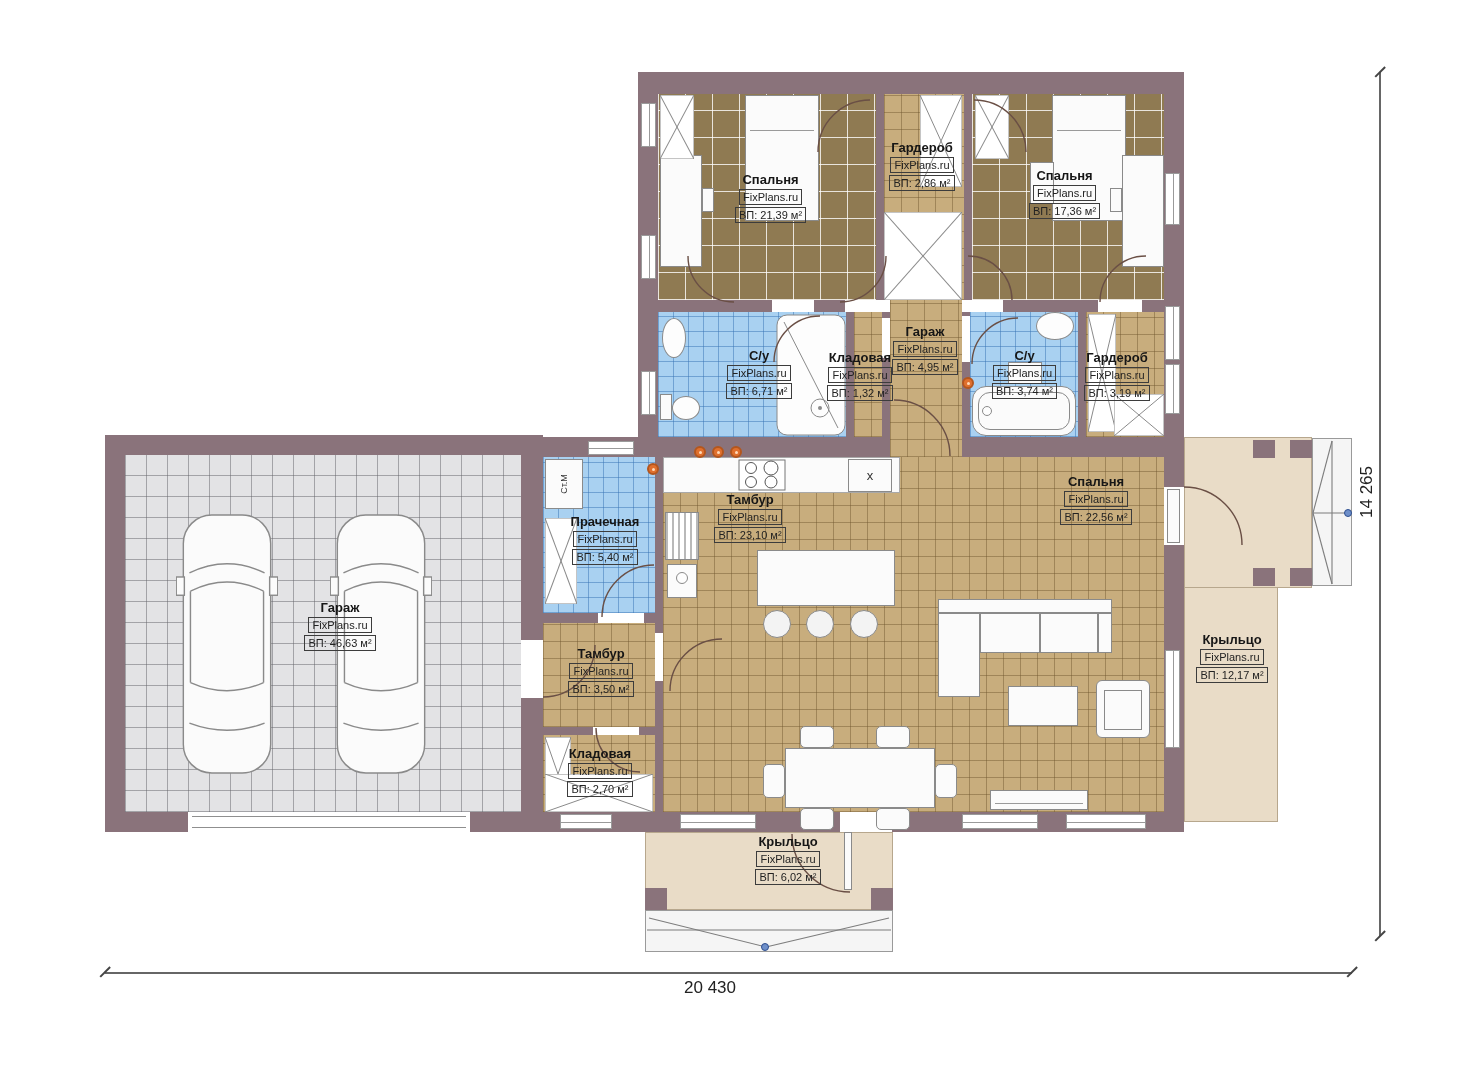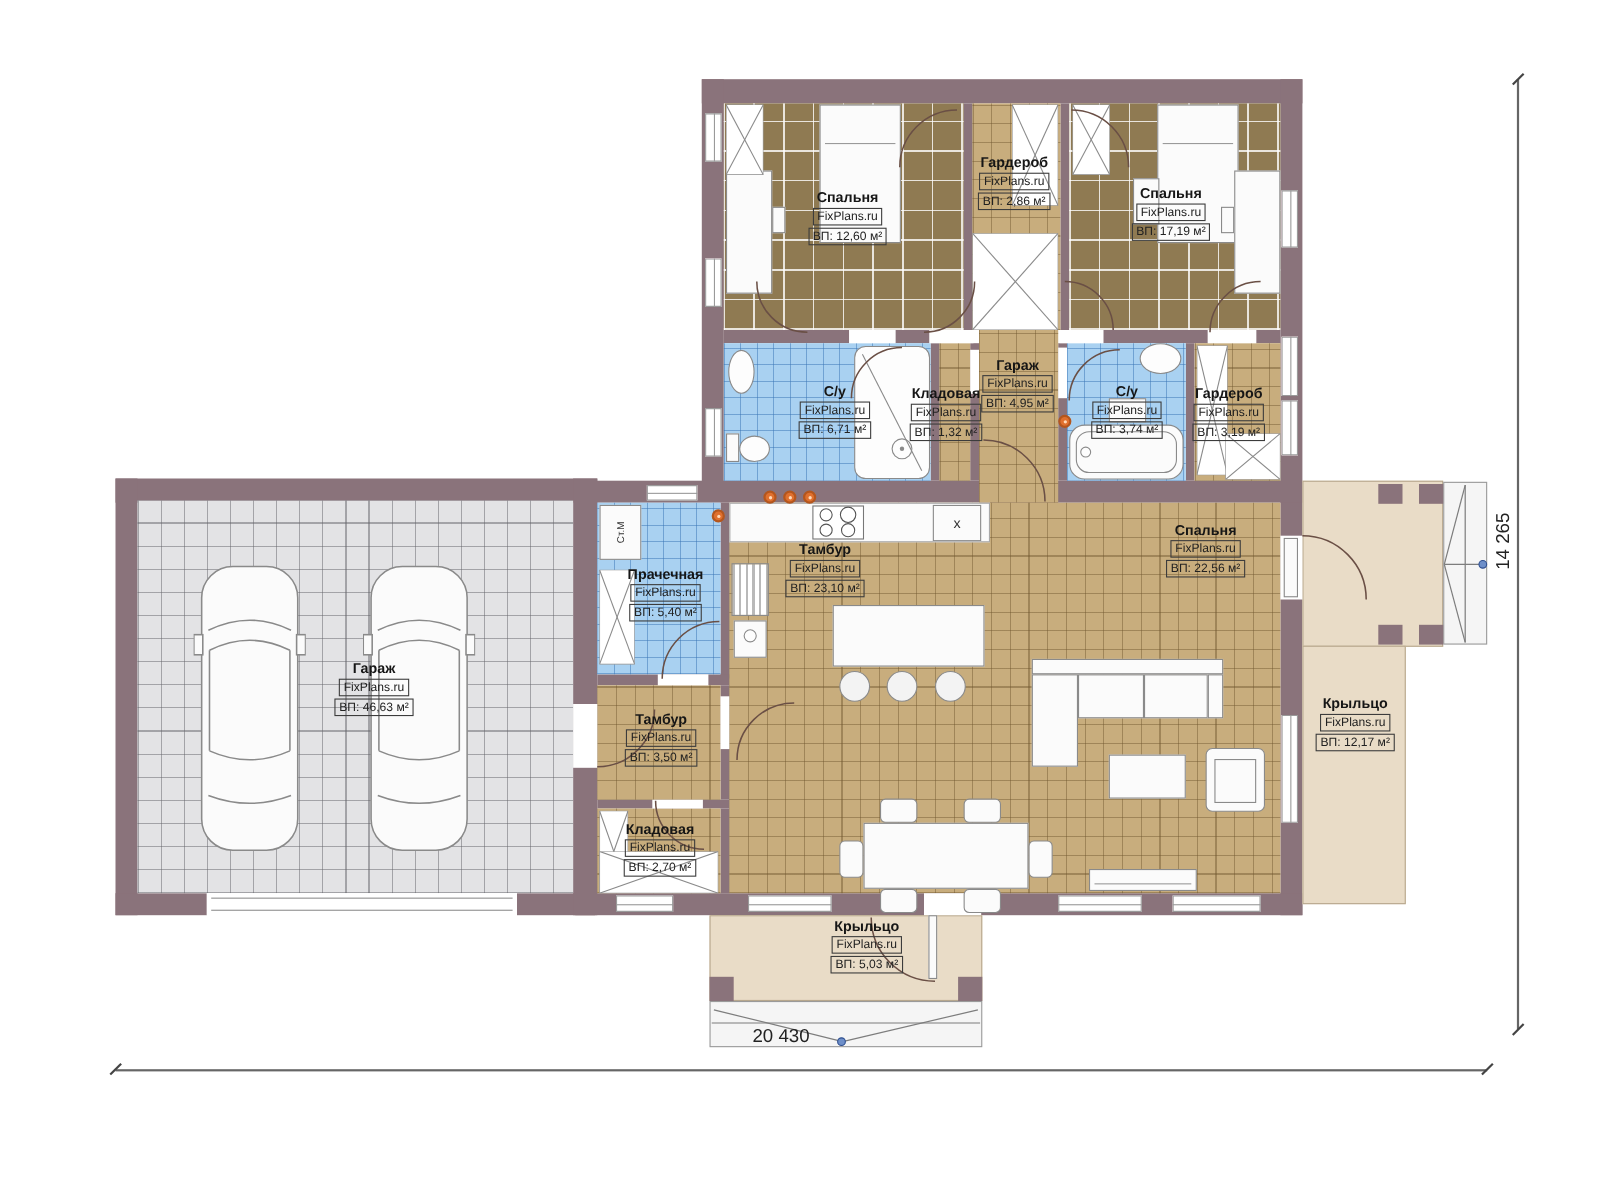--- a/index.html
+++ b/index.html
@@ -328,31 +328,31 @@
   <div class="dot" style="left:712px;top:446px"></div>
   <div class="dot" style="left:730px;top:446px"></div>
   <div class="dot" style="left:647px;top:463px"></div>
   <div class="dot" style="left:962px;top:377px"></div>
   <div class="bluedot" style="left:761px;top:943px"></div>
   <div class="bluedot" style="left:1344px;top:509px"></div>
 
   <div class="lbl" style="left:718px;top:172px;width:105px">
     <div class="rn">Спальня</div>
     <div class="bx">FixPlans.ru</div>
-    <div class="bx">ВП: 12,60 м²</div>
+    <div class="bx">ВП: 21,39 м²</div>
   </div>
   <div class="lbl" style="left:880px;top:140px;width:84px">
     <div class="rn">Гардероб</div>
     <div class="bx">FixPlans.ru</div>
     <div class="bx">ВП: 2,86 м²</div>
   </div>
   <div class="lbl" style="left:1012px;top:168px;width:105px">
     <div class="rn">Спальня</div>
     <div class="bx">FixPlans.ru</div>
-    <div class="bx">ВП: 17,19 м²</div>
+    <div class="bx">ВП: 17,36 м²</div>
   </div>
   <div class="lbl" style="left:716px;top:348px;width:86px">
     <div class="rn">С/у</div>
     <div class="bx">FixPlans.ru</div>
     <div class="bx">ВП: 6,71 м²</div>
   </div>
   <div class="lbl" style="left:822px;top:350px;width:76px">
     <div class="rn">Кладовая</div>
     <div class="bx">FixPlans.ru</div>
     <div class="bx">ВП: 1,32 м²</div>
@@ -403,25 +403,25 @@
     <div class="bx">ВП: 2,70 м²</div>
   </div>
   <div class="lbl" style="left:1186px;top:632px;width:92px">
     <div class="rn">Крыльцо</div>
     <div class="bx">FixPlans.ru</div>
     <div class="bx">ВП: 12,17 м²</div>
   </div>
   <div class="lbl" style="left:738px;top:834px;width:100px">
     <div class="rn">Крыльцо</div>
     <div class="bx">FixPlans.ru</div>
-    <div class="bx">ВП: 5,03 м²</div>
+    <div class="bx">ВП: 6,02 м²</div>
   </div>
 
   <div class="dimline" style="left:105px;top:972px;width:1247px;height:1.5px"></div>
   <div class="tick" style="left:98px;top:971px"></div>
   <div class="tick" style="left:1345px;top:971px"></div>
-  <div class="dimtext" style="left:645px;top:932px;width:130px">20 430</div>
+  <div class="dimtext" style="left:645px;top:978px;width:130px">20 430</div>
   <div class="dimline" style="left:1379px;top:72px;width:1.5px;height:864px"></div>
   <div class="tick" style="left:1373px;top:71px"></div>
   <div class="tick" style="left:1373px;top:935px"></div>
   <div class="dimtext rot" style="left:1325px;top:482px;width:84px">14 265</div>
 
 </div>
 
 </body></html>

